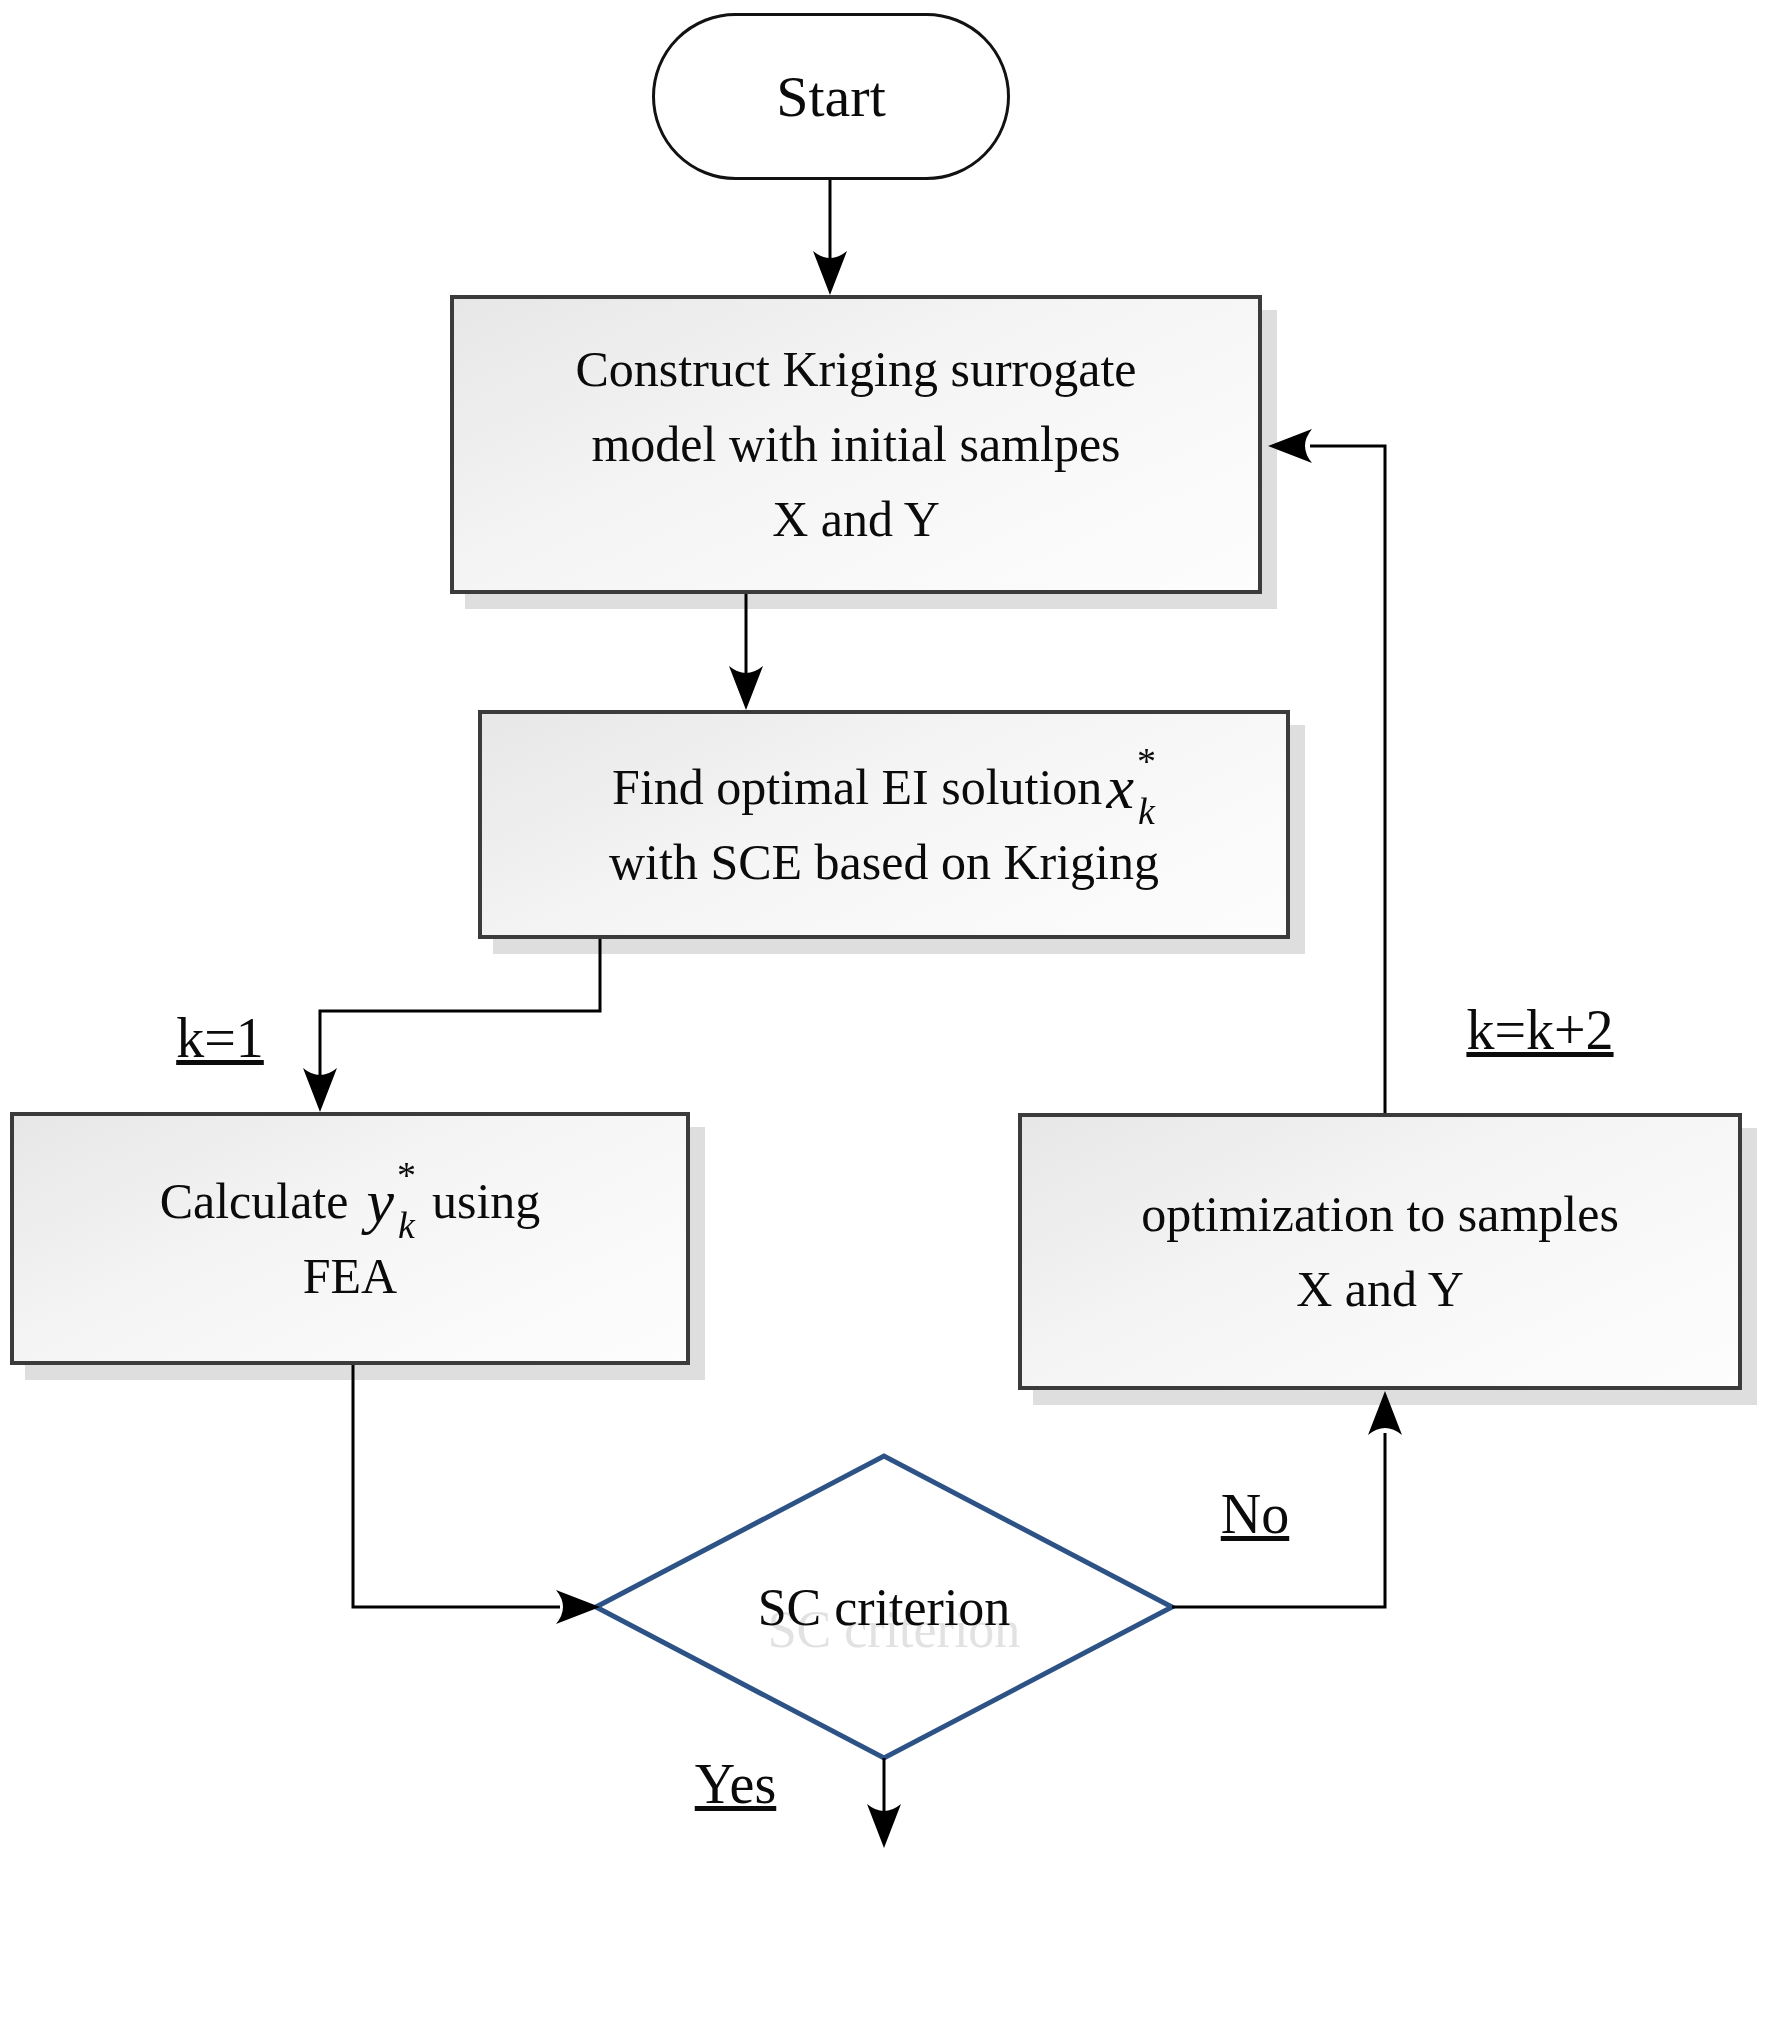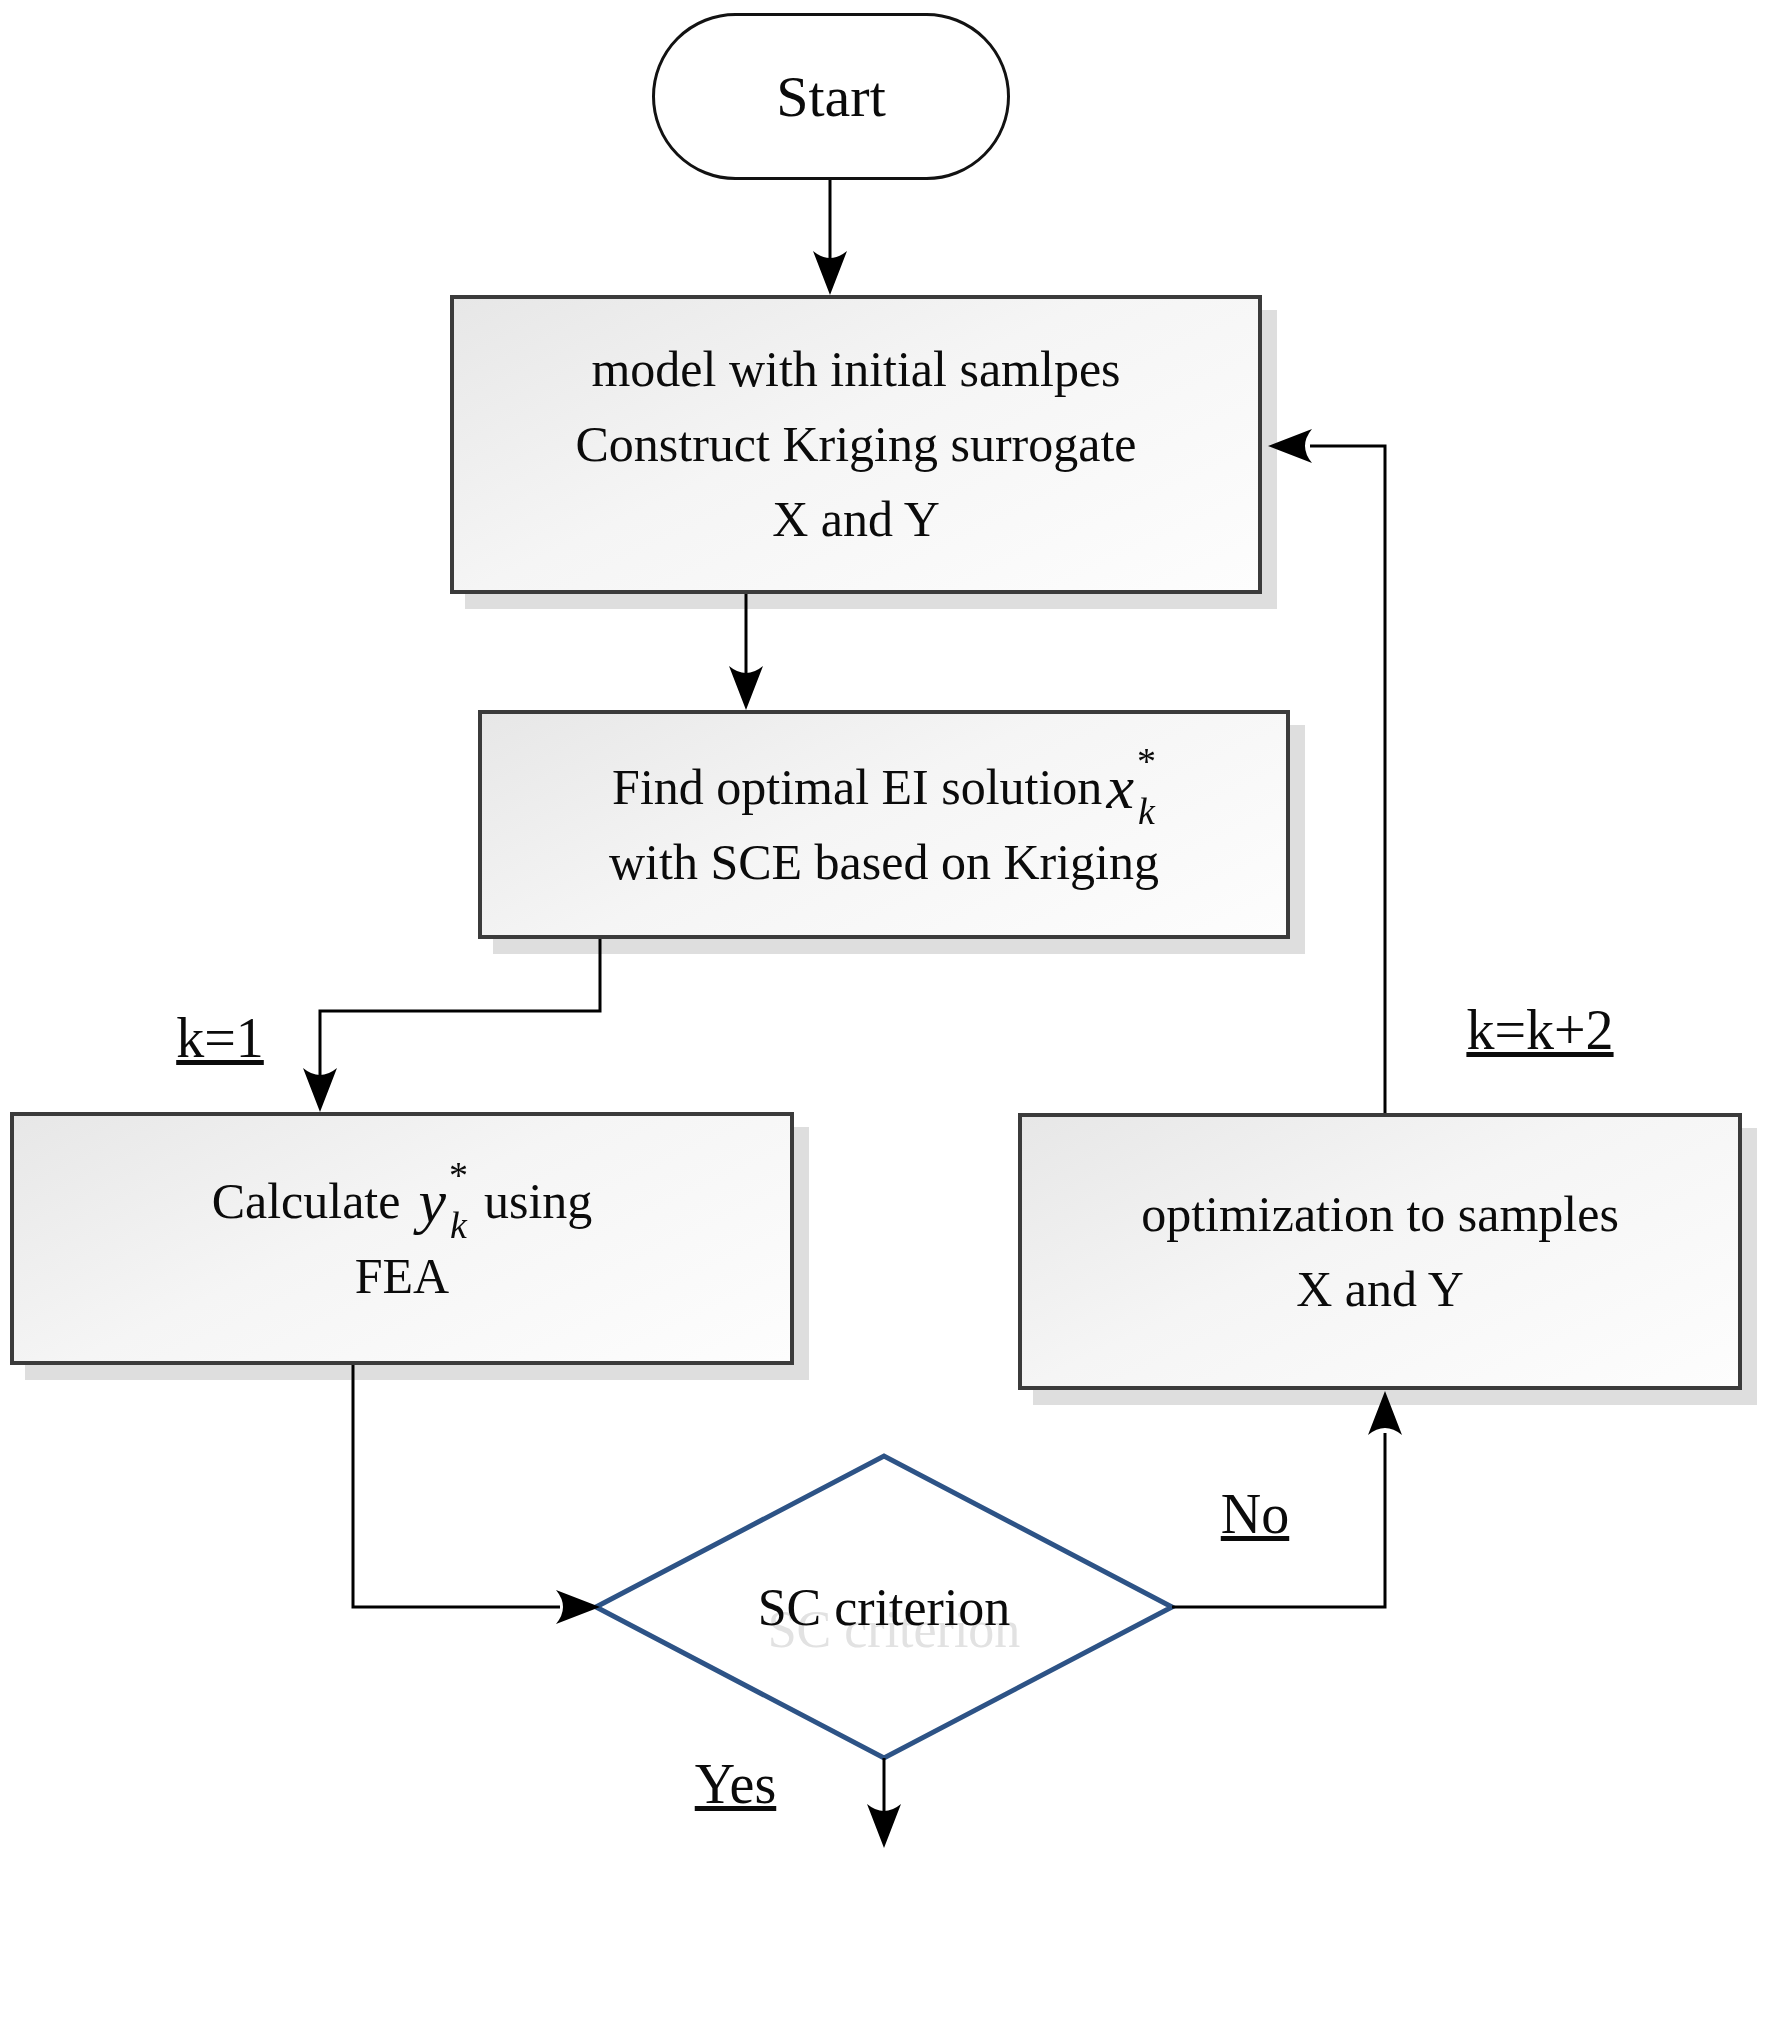--- a/index.html
+++ b/index.html
@@ -20,21 +20,21 @@
     background:linear-gradient(155deg,#e7e7e7 0%,#f5f5f5 45%,#fdfdfd 100%);
     box-shadow:15px 15px 0 #dedede;
     font-size:50px;line-height:75px;
   }
   #start-node{
     left:652px;top:13px;width:358px;height:167px;
     border:3px solid #121212;background:#ffffff;font-size:58px;
   }
   #construct-node{left:450px;top:295px;width:812px;height:299px;}
   #find-node{left:450px;top:710px;width:812px;height:229px;margin-left:28px;}
-  #calculate-node{left:10px;top:1112px;width:784px;height:253px;}
+  #calculate-node{left:10px;top:1112px;width:680px;height:253px;}
   #insert-node{left:1018px;top:1113px;width:724px;height:277px;}
   #output-node{
     left:636px;top:1848px;width:330px;height:165px;
     border:4px solid #454545;
     background:linear-gradient(155deg,#ececec 0%,#f7f7f7 50%,#fdfdfd 100%);
     box-shadow:13px 13px 0 #dedede;
     font-size:56px;
   }
   
   #decision-label{
@@ -68,22 +68,22 @@
 </head>
 <body>
 
 <div id="canvas">
 
   <div class="shape stadium" id="start-node">
     <span>Start</span>
   </div>
 
   <div class="shape process" id="construct-node">
+    <div class="line-row">Construct Kriging surrogate</div>
     <div class="line-row">model with initial samlpes</div>
-    <div class="line-row">Construct Kriging surrogate</div>
     <div class="line-row">X and Y</div>
   </div>
 
   <div class="shape process" id="find-node">
     <div class="line-row">
       <span>Find optimal EI solution</span>
       <span class="eq">
         <span class="eq-base">x</span>
         <span class="eq-stack">
           <span class="eq-sup">*</span>

